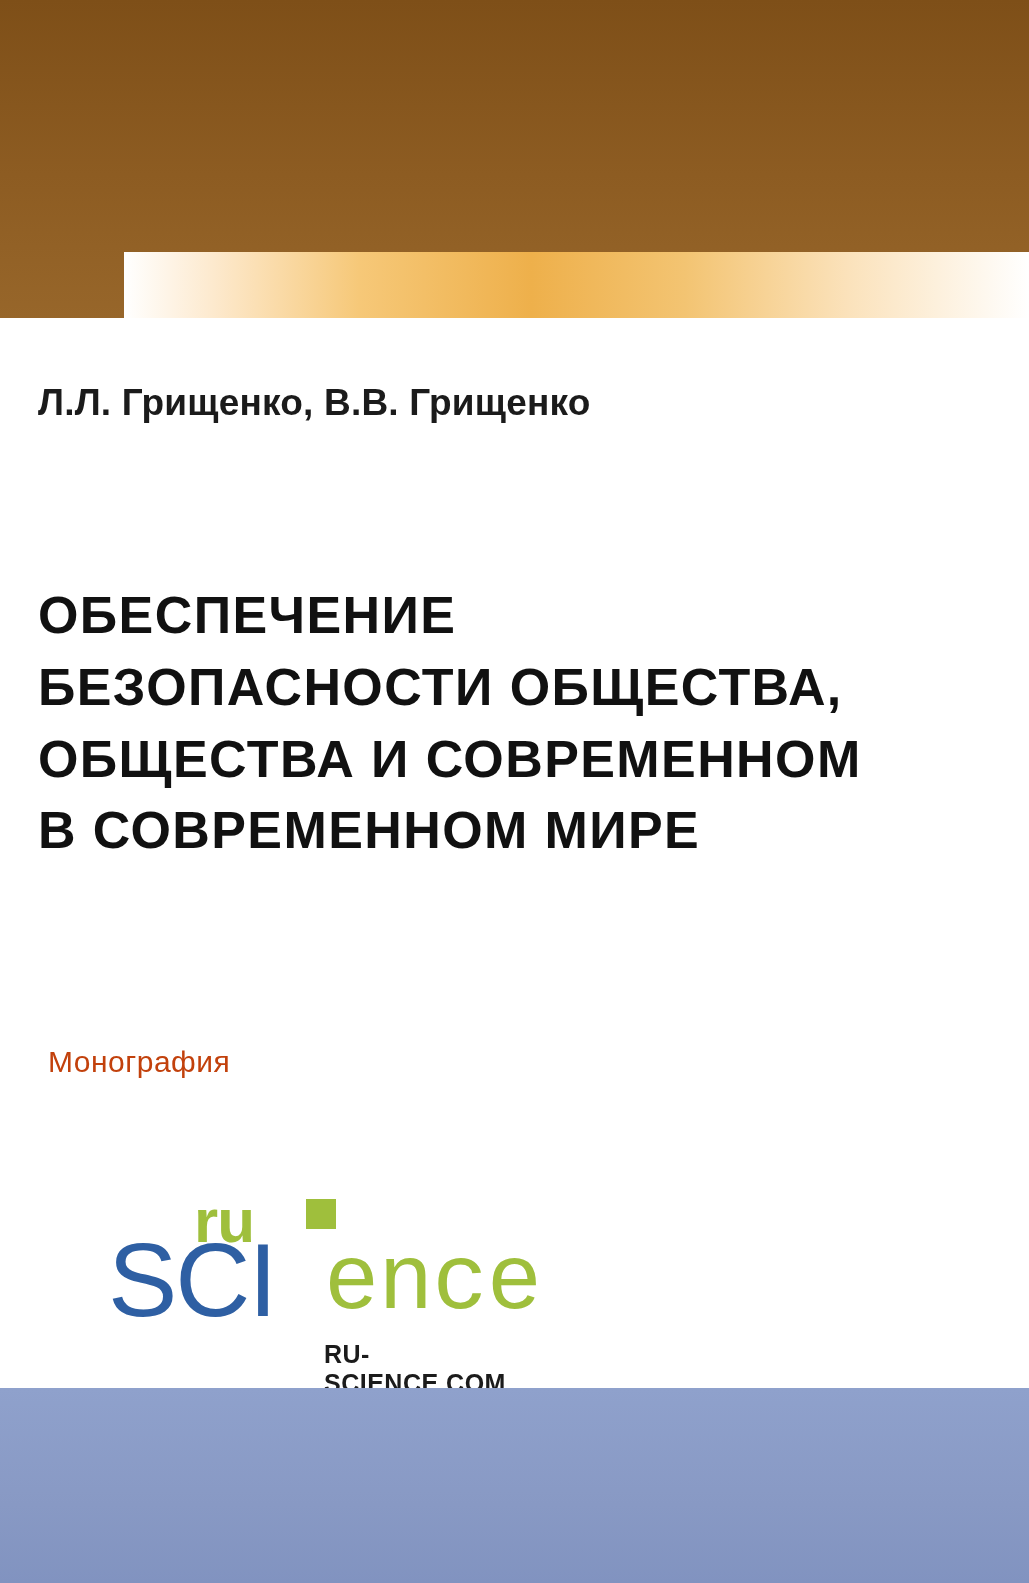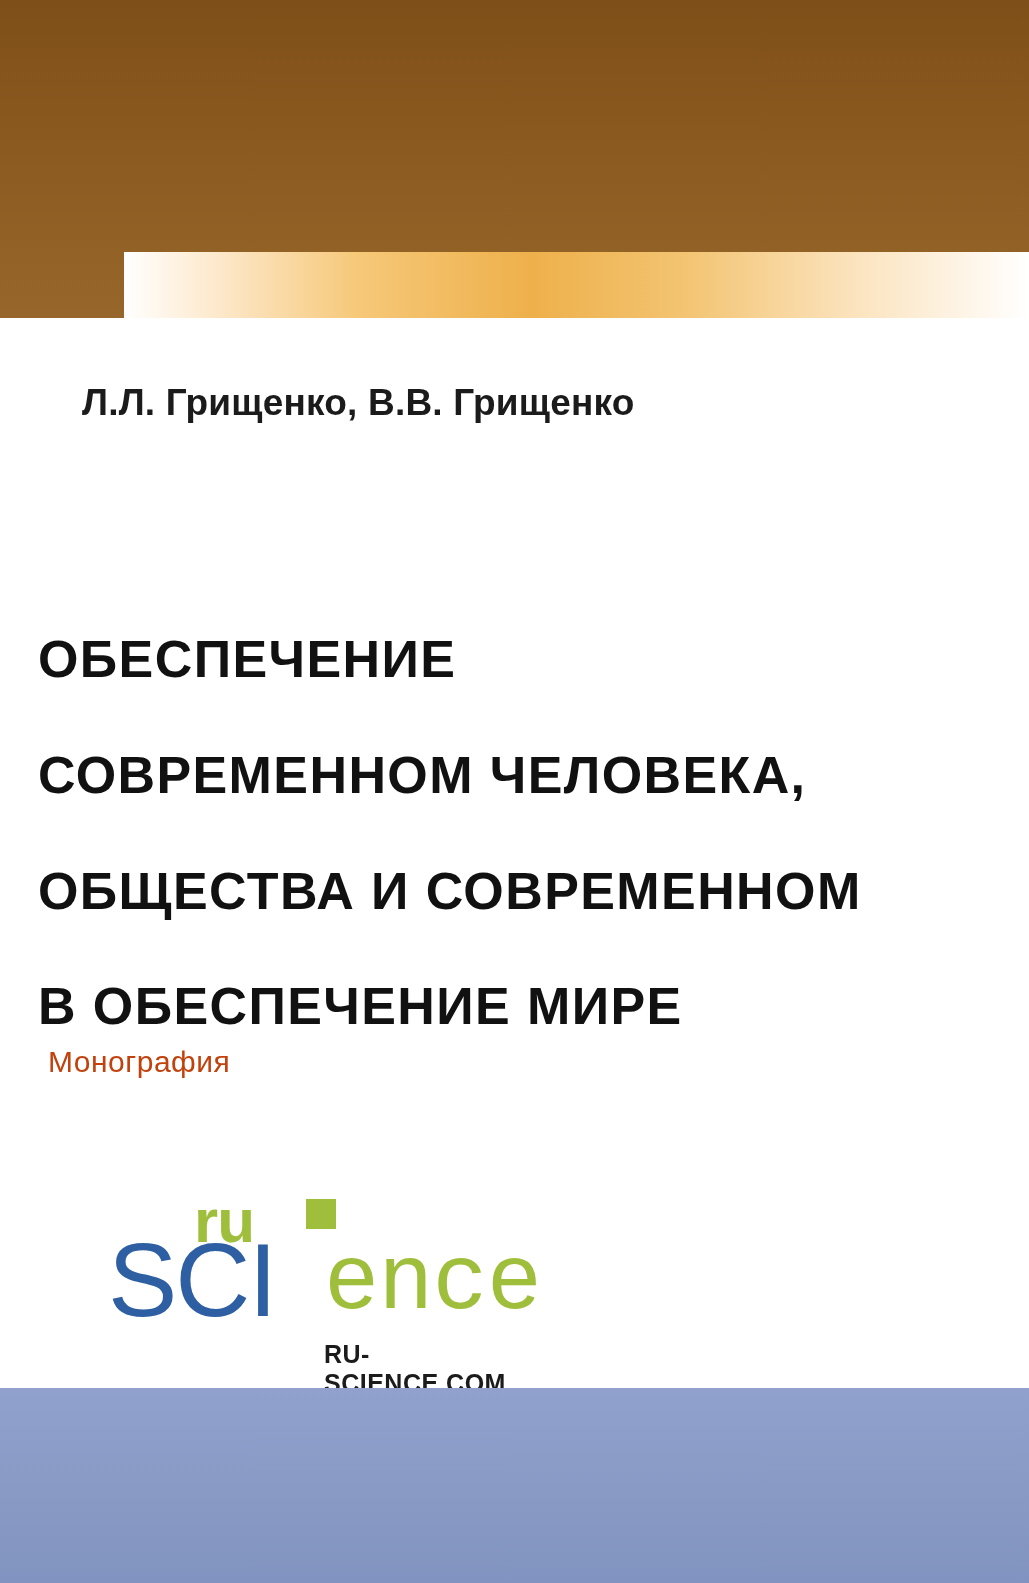--- a/index.html
+++ b/index.html
@@ -69,38 +69,36 @@
     width: 900px;
     color: #1b1b1b;
     font-size: 37px;
     font-weight: bold;
     line-height: 1.5;
     letter-spacing: 0.2px;
   }
   .authors .line {
     display: block;
     white-space: nowrap;
-    margin-left: 44px;
   }
 
   .title {
     position: absolute;
     left: 38px;
     top: 580px;
     width: 950px;
     color: #111111;
     font-size: 52px;
     font-weight: bold;
     line-height: 1.38;
     letter-spacing: 1.4px;
   }
   .title .line {
     display: block;
     white-space: nowrap;
-    margin-top: 44px;
   }
 
   .subtitle {
     position: absolute;
     left: 48px;
     top: 1045px;
     color: #c2410c;
     font-size: 30px;
     font-weight: normal;
     letter-spacing: 0.5px;
@@ -194,23 +192,23 @@
 
   <div class="body-area">
   </div>
 
   <div class="authors">
     <span class="line">Л.Л. Грищенко, В.В. Грищенко</span>
   </div>
 
   <div class="title">
     <span class="line">ОБЕСПЕЧЕНИЕ</span>
-    <span class="line">СОВРЕМЕННОМ ЧЕЛОВЕКА,</span>
+    <span class="line">БЕЗОПАСНОСТИ ОБЩЕСТВА,</span>
     <span class="line">ОБЩЕСТВА И СОВРЕМЕННОМ</span>
-    <span class="line">В ОБЕСПЕЧЕНИЕ МИРЕ</span>
+    <span class="line">В СОВРЕМЕННОМ МИРЕ</span>
   </div>
 
   <div class="subtitle">Монография</div>
 
   <div class="logo">
     <div class="logo-ru">ru</div>
     <div class="logo-ru-square"></div>
     <div class="logo-sci">SCI</div>
     <div class="logo-ence">ence</div>
     <div class="logo-url">RU-SCIENCE.COM</div>

